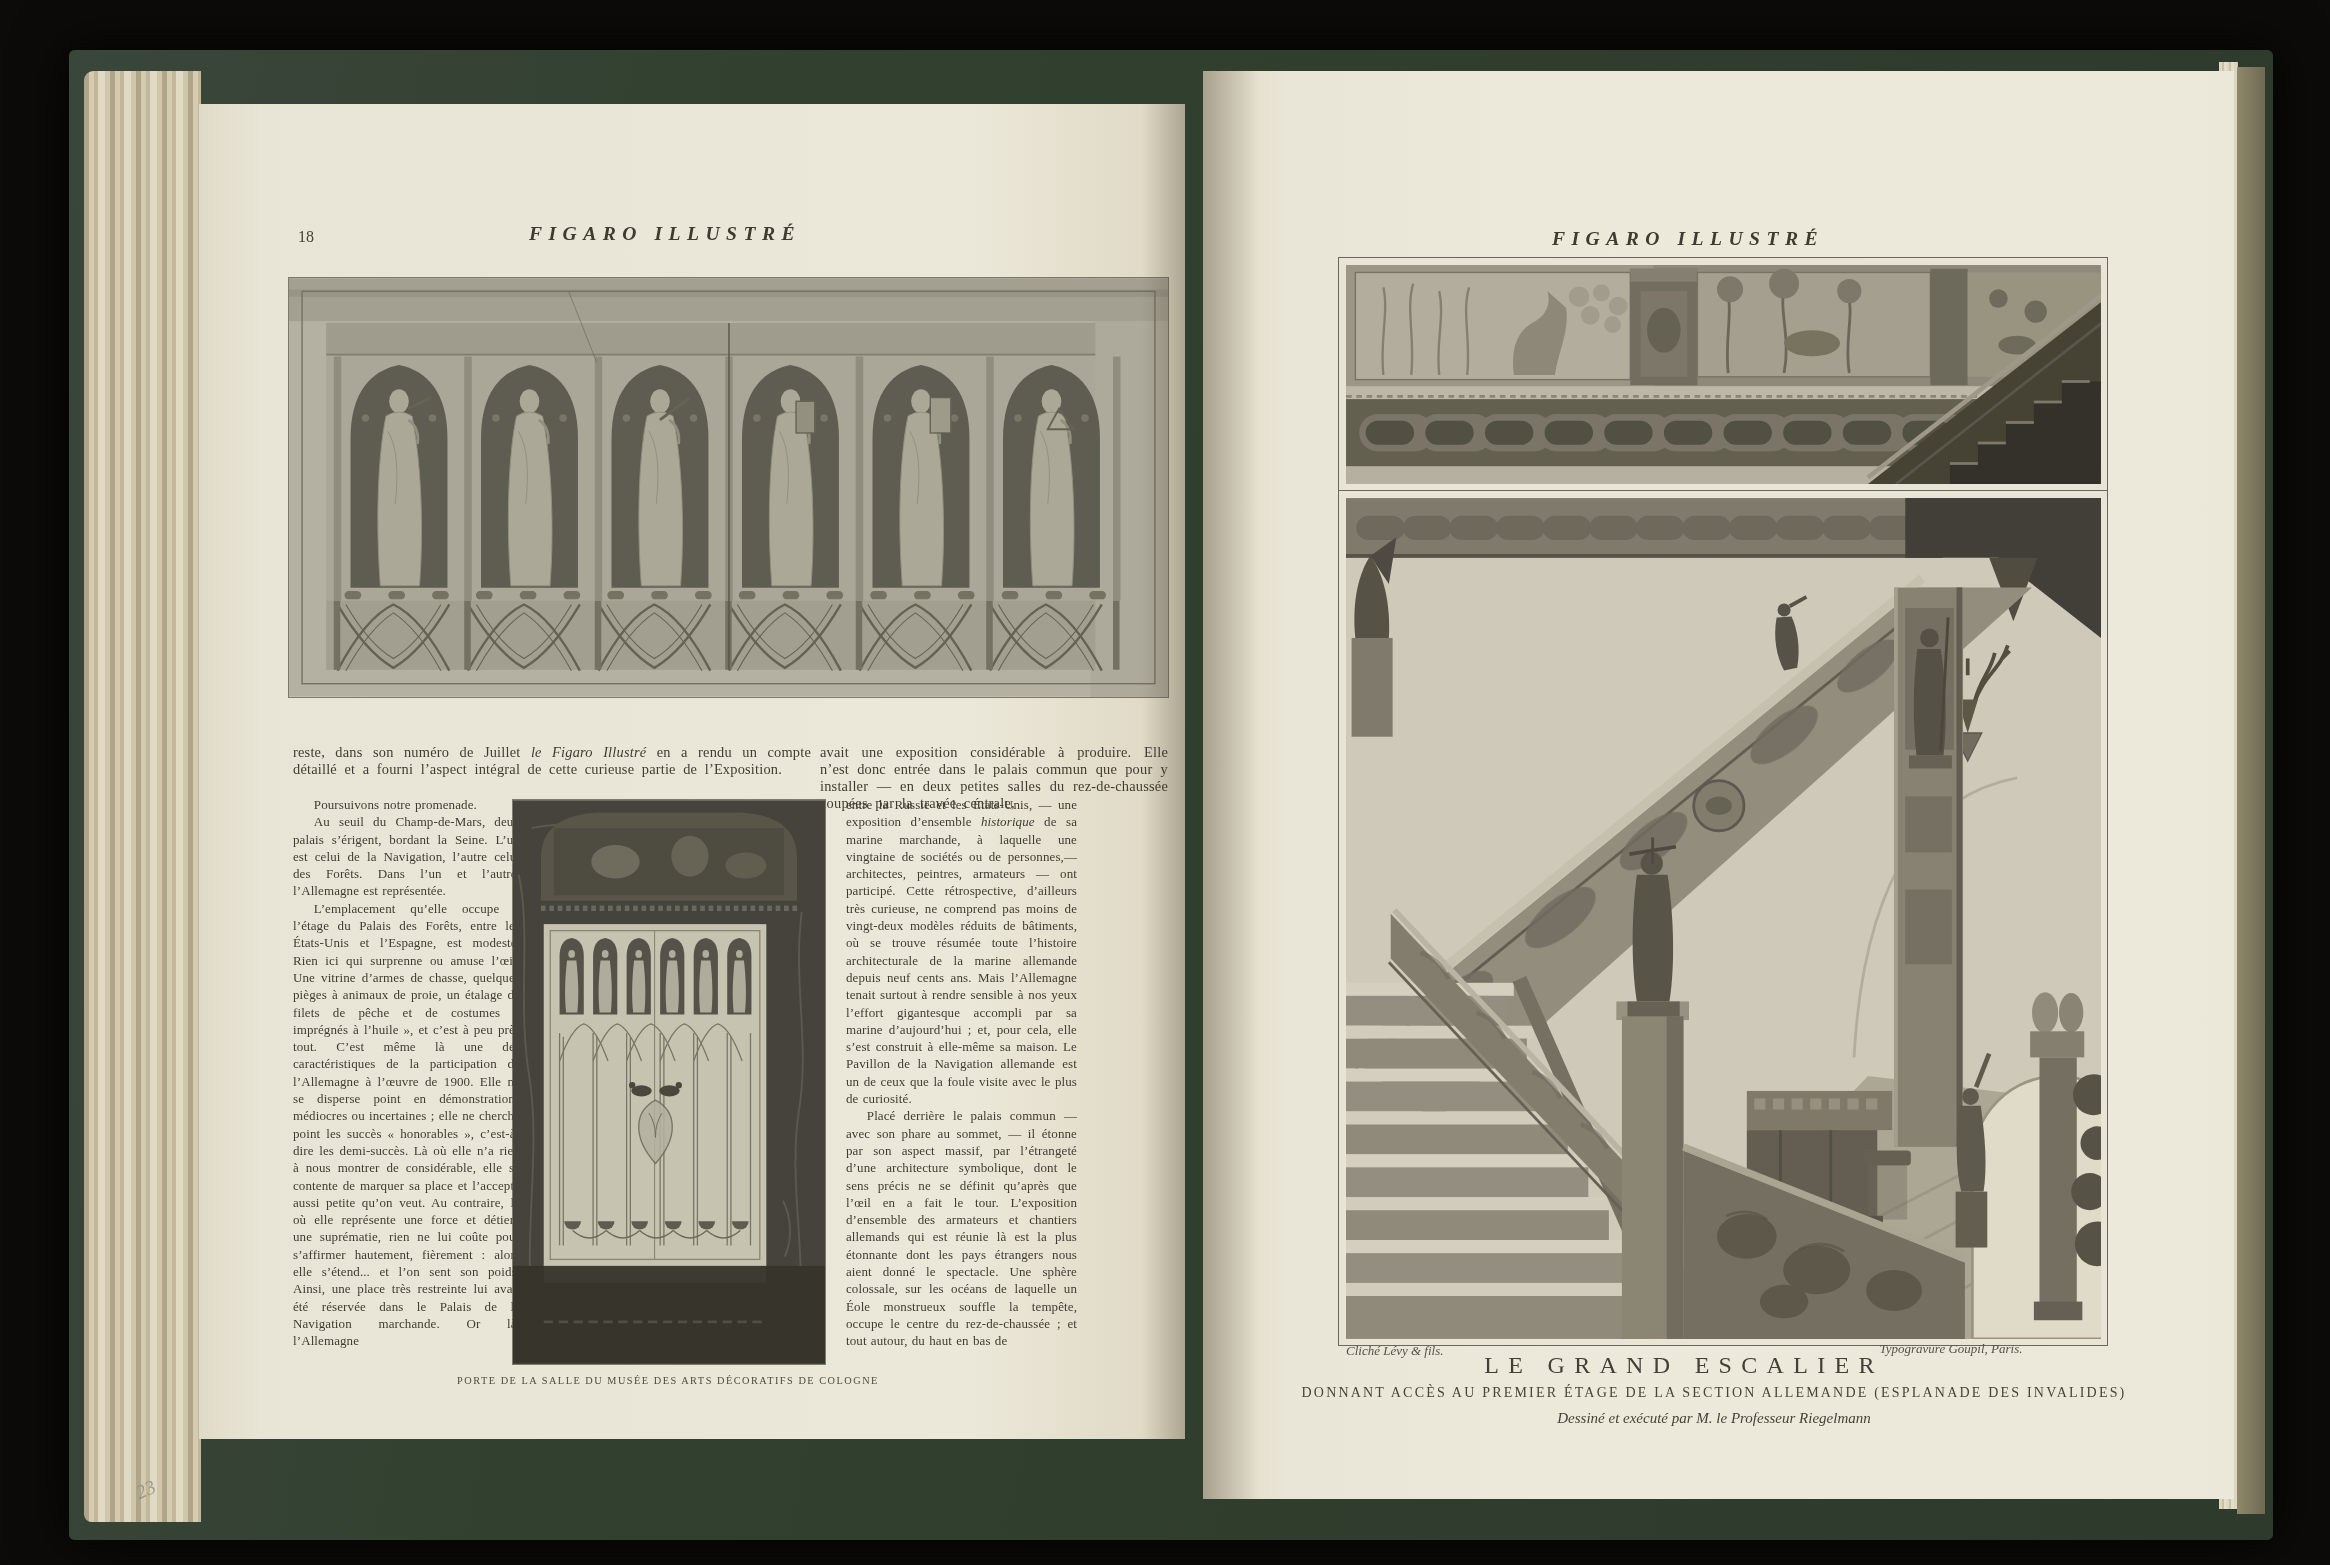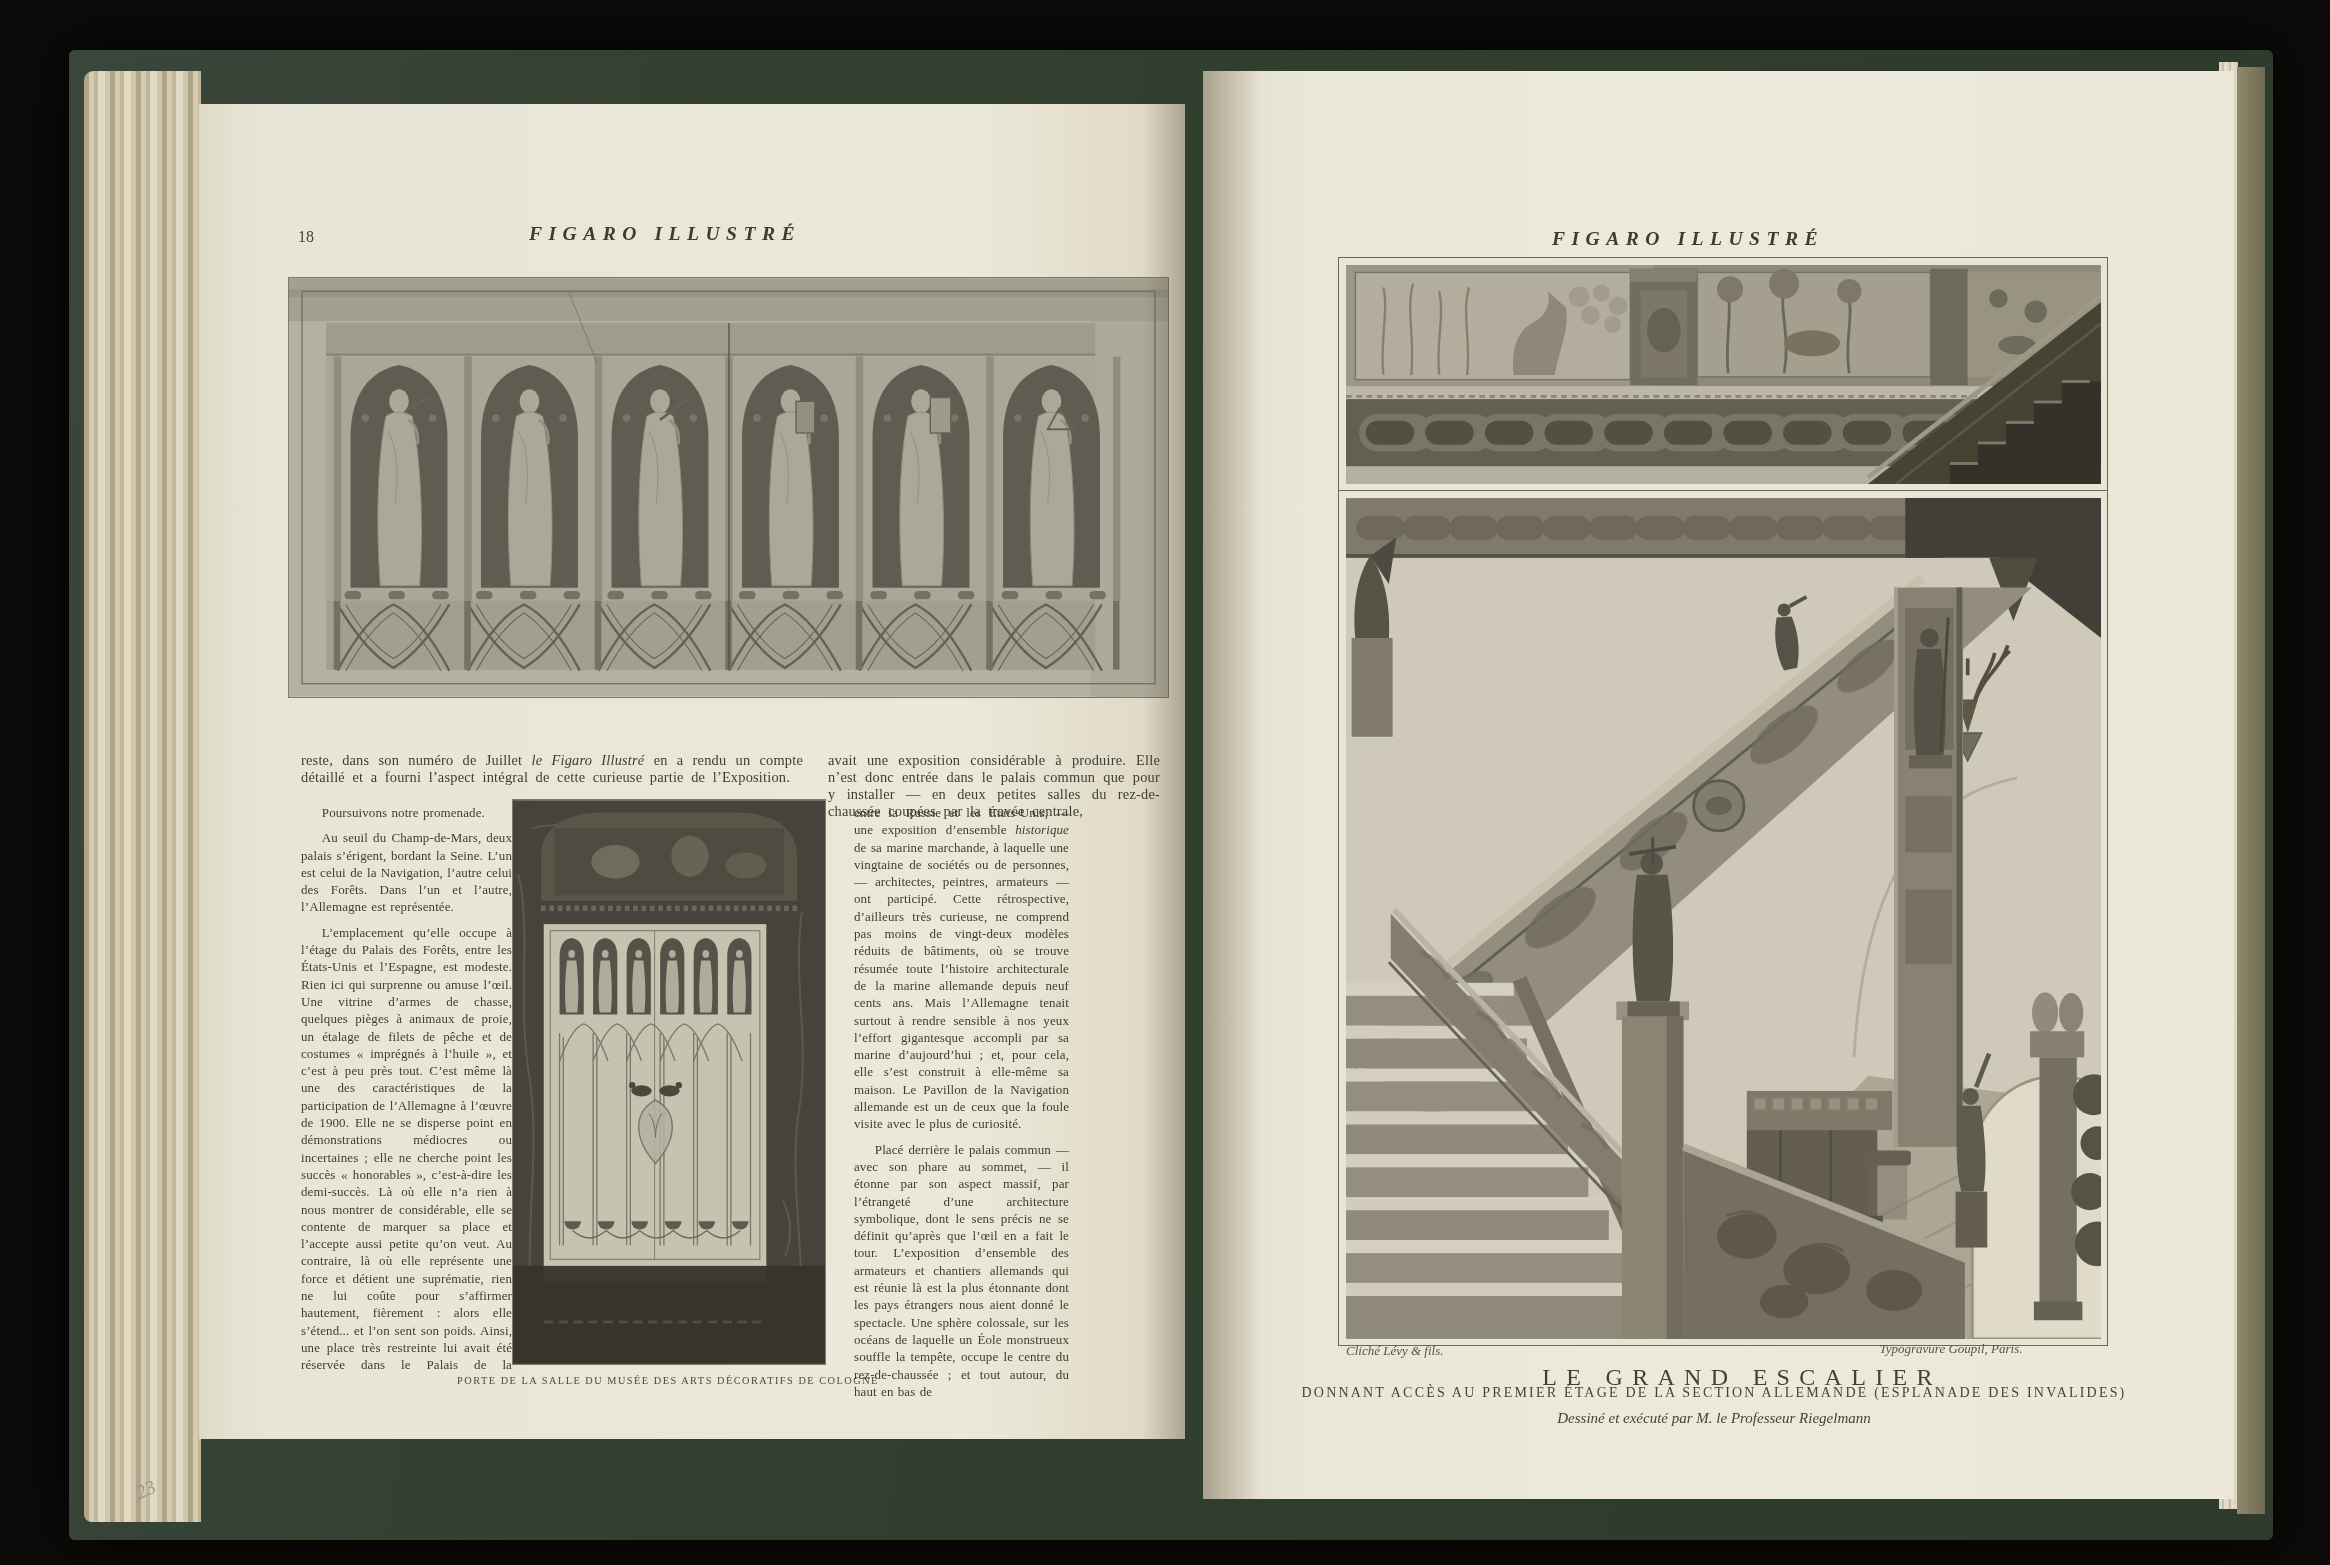--- a/index.html
+++ b/index.html
@@ -58,21 +58,21 @@
   .caption-sc{font-size:10.3px;letter-spacing:1.5px;color:#4c4940;}
   .caption-md{font-size:12.6px;color:#45423a;margin-top:2.8px;}
   .intro{
     position:absolute;text-align:justify;font-size:14.4px;line-height:17px;
     word-spacing:3.7px;letter-spacing:0.2px;
   }
   .col{
     position:absolute;text-align:justify;font-size:13px;line-height:17.3px;
     word-spacing:0.9px;letter-spacing:0.1px;overflow:hidden;
   }
-  .col p,.intro p{margin:8px;}
+  .col p,.intro p{margin:0;}
   .col p{text-indent:1.6em;}
   .ital{font-style:italic;}
   .pencil-note{
     position:absolute;left:136px;top:1479px;transform:rotate(-24deg);
     font-style:italic;font-size:19.6px;color:#8f8c81;opacity:.8;
   }
   .photo-credit{position:absolute;font-size:13px;font-style:italic;color:#55524a;}
   .grand-title{
     position:absolute;transform:translateX(-50%);white-space:nowrap;
     font-size:24px;letter-spacing:9.3px;color:#43403a;
@@ -512,18 +512,18 @@
         <path d="M658,652 C654,690 654,720 660,744 L684,744 C688,718 686,688 681,652 Z" fill="#575346"></path>
         <rect x="654" y="744" width="34" height="60" fill="#5c584a"></rect>
 
         <rect width="810" height="902" fill="#c2bdaa" opacity=".07"></rect>
       </svg>
     </div>
 
     <div class="photo-credit" style="left:143px;top:1272px;">Cliché Lévy &amp; fils.</div>
     <div class="photo-credit" style="left:606px;top:1270px;width:284px;text-align:center;">Typogravure Goupil, Paris.</div>
 
-    <div class="grand-title" style="left:539px;top:1281px;margin-top:12px;">LE GRAND ESCALIER</div>
+    <div class="grand-title" style="left:481px;top:1281px;">LE GRAND ESCALIER</div>
     <div class="grand-sub" style="left:511px;top:1314px;">DONNANT ACCÈS AU PREMIER ÉTAGE DE LA SECTION ALLEMANDE (ESPLANADE DES INVALIDES)</div>
     <div class="grand-credit" style="left:511px;top:1339px;">Dessiné et exécuté par M. le Professeur Riegelmann</div>
   </div>
 </div>
 
 
 </body></html>

